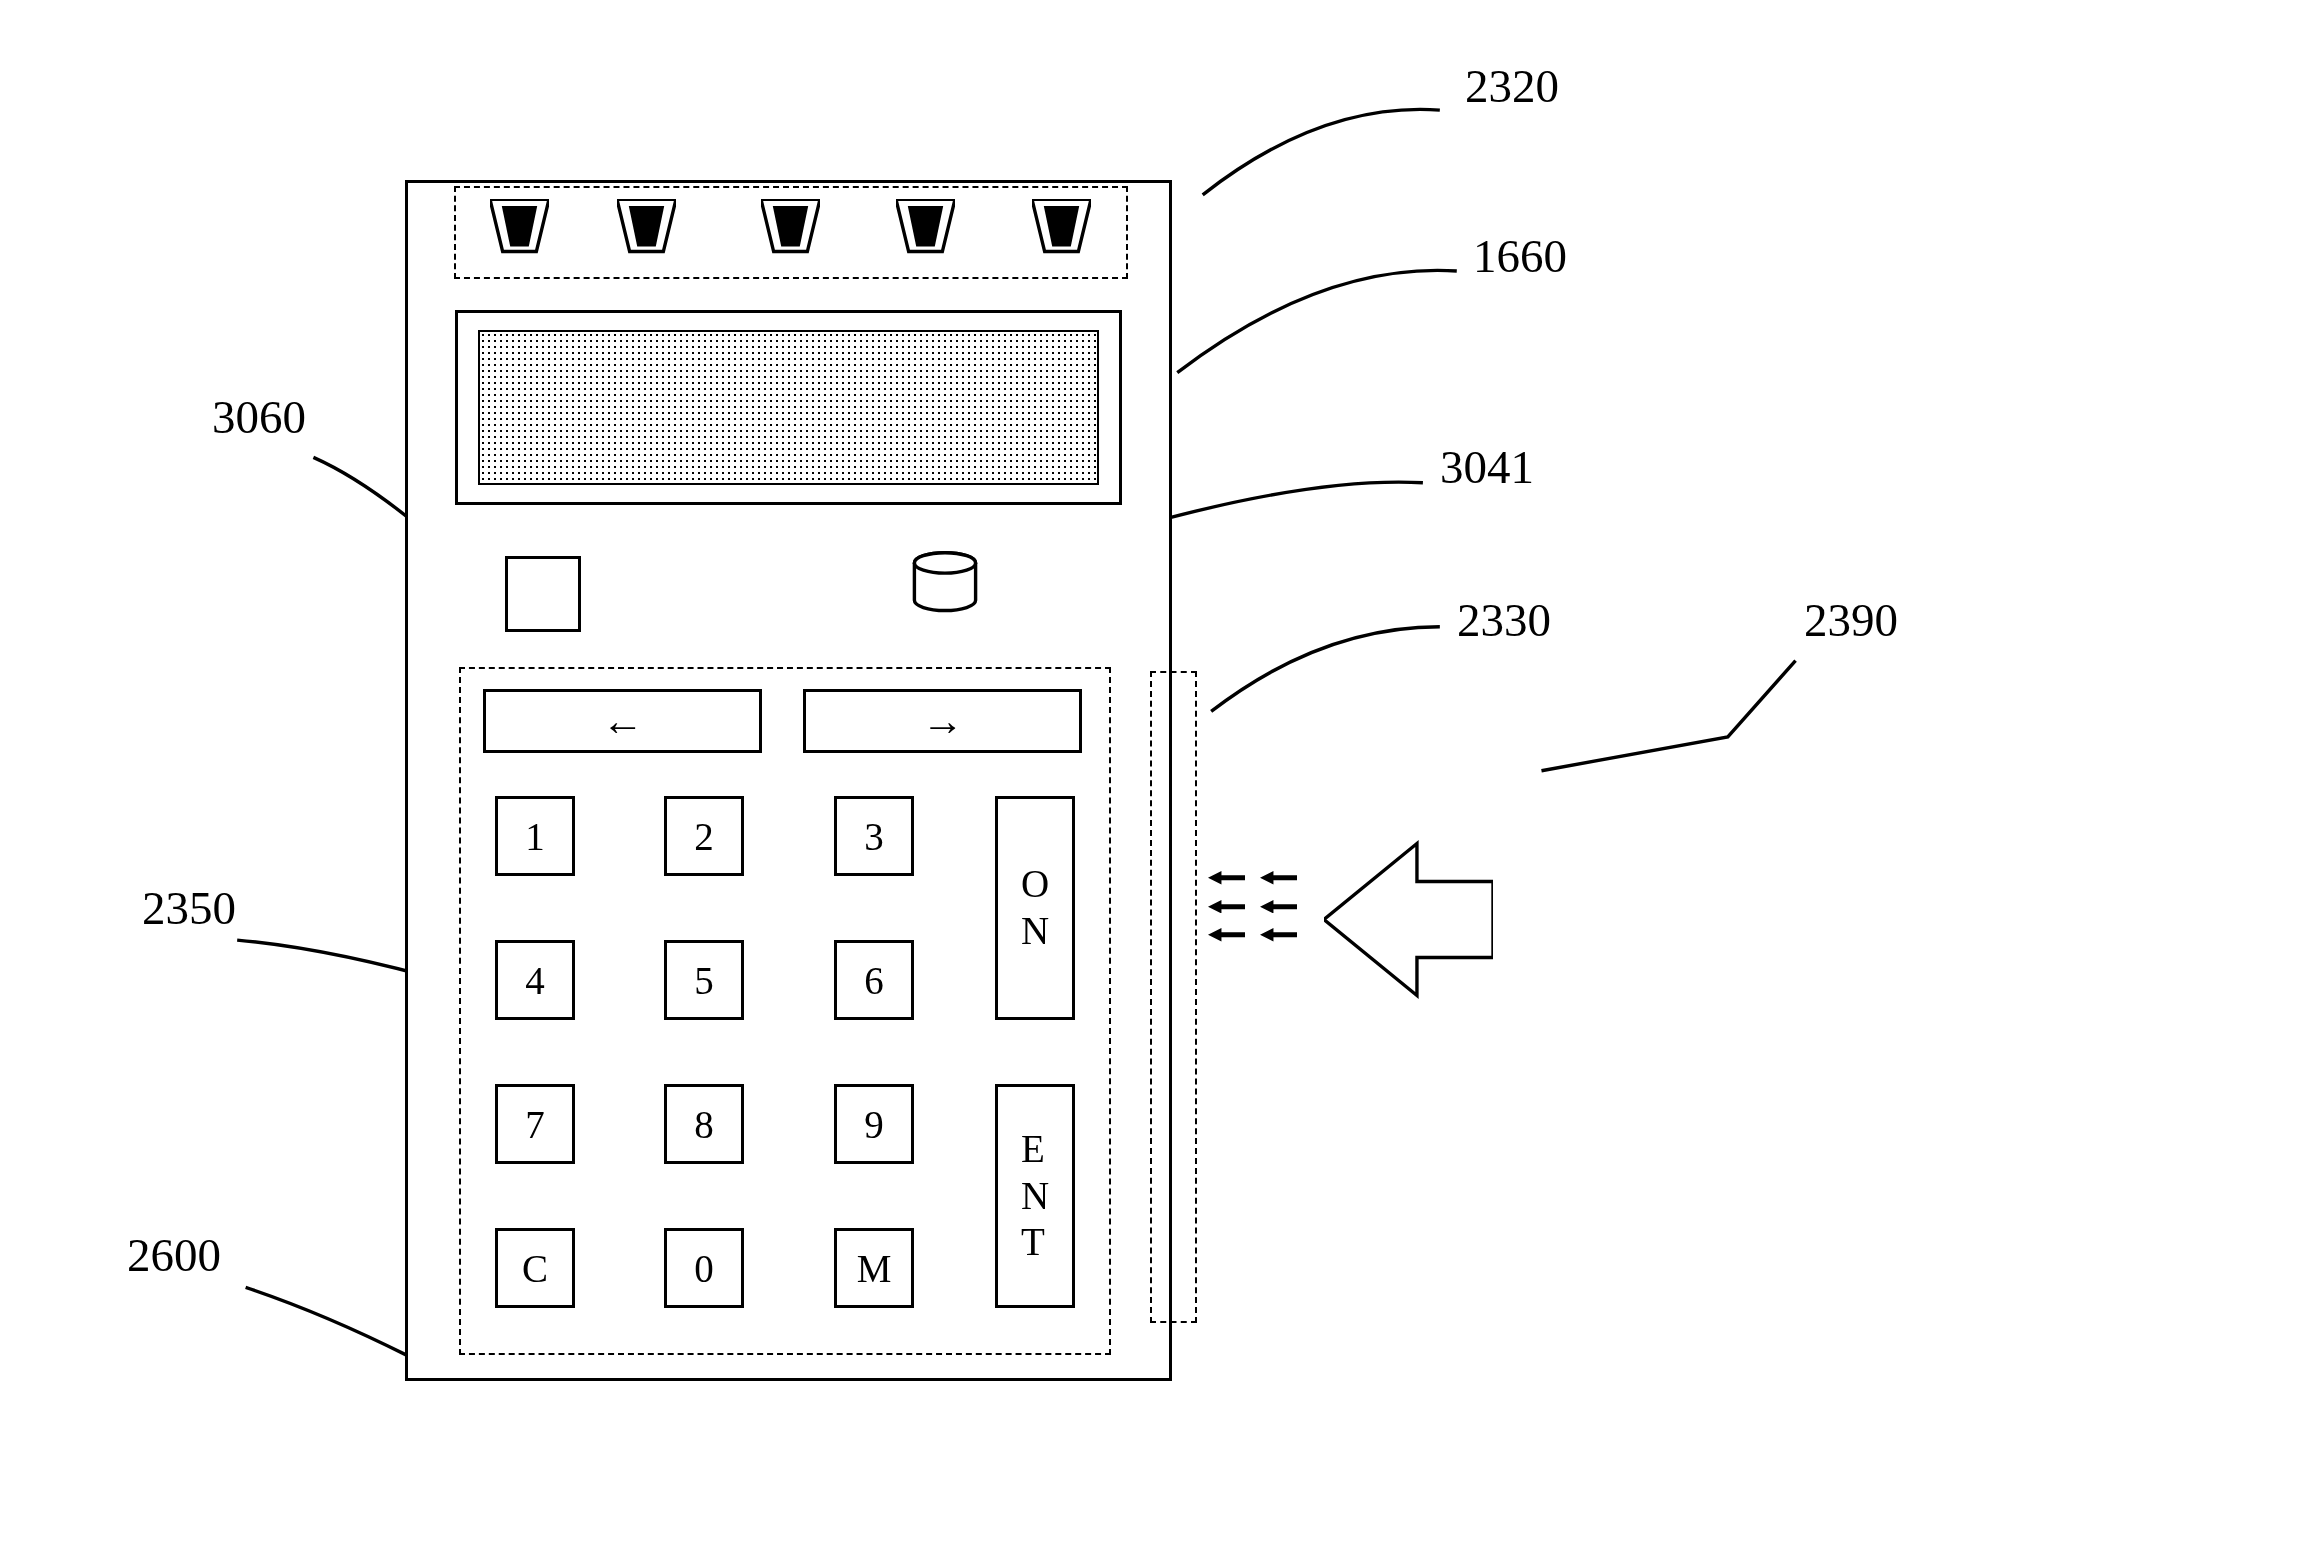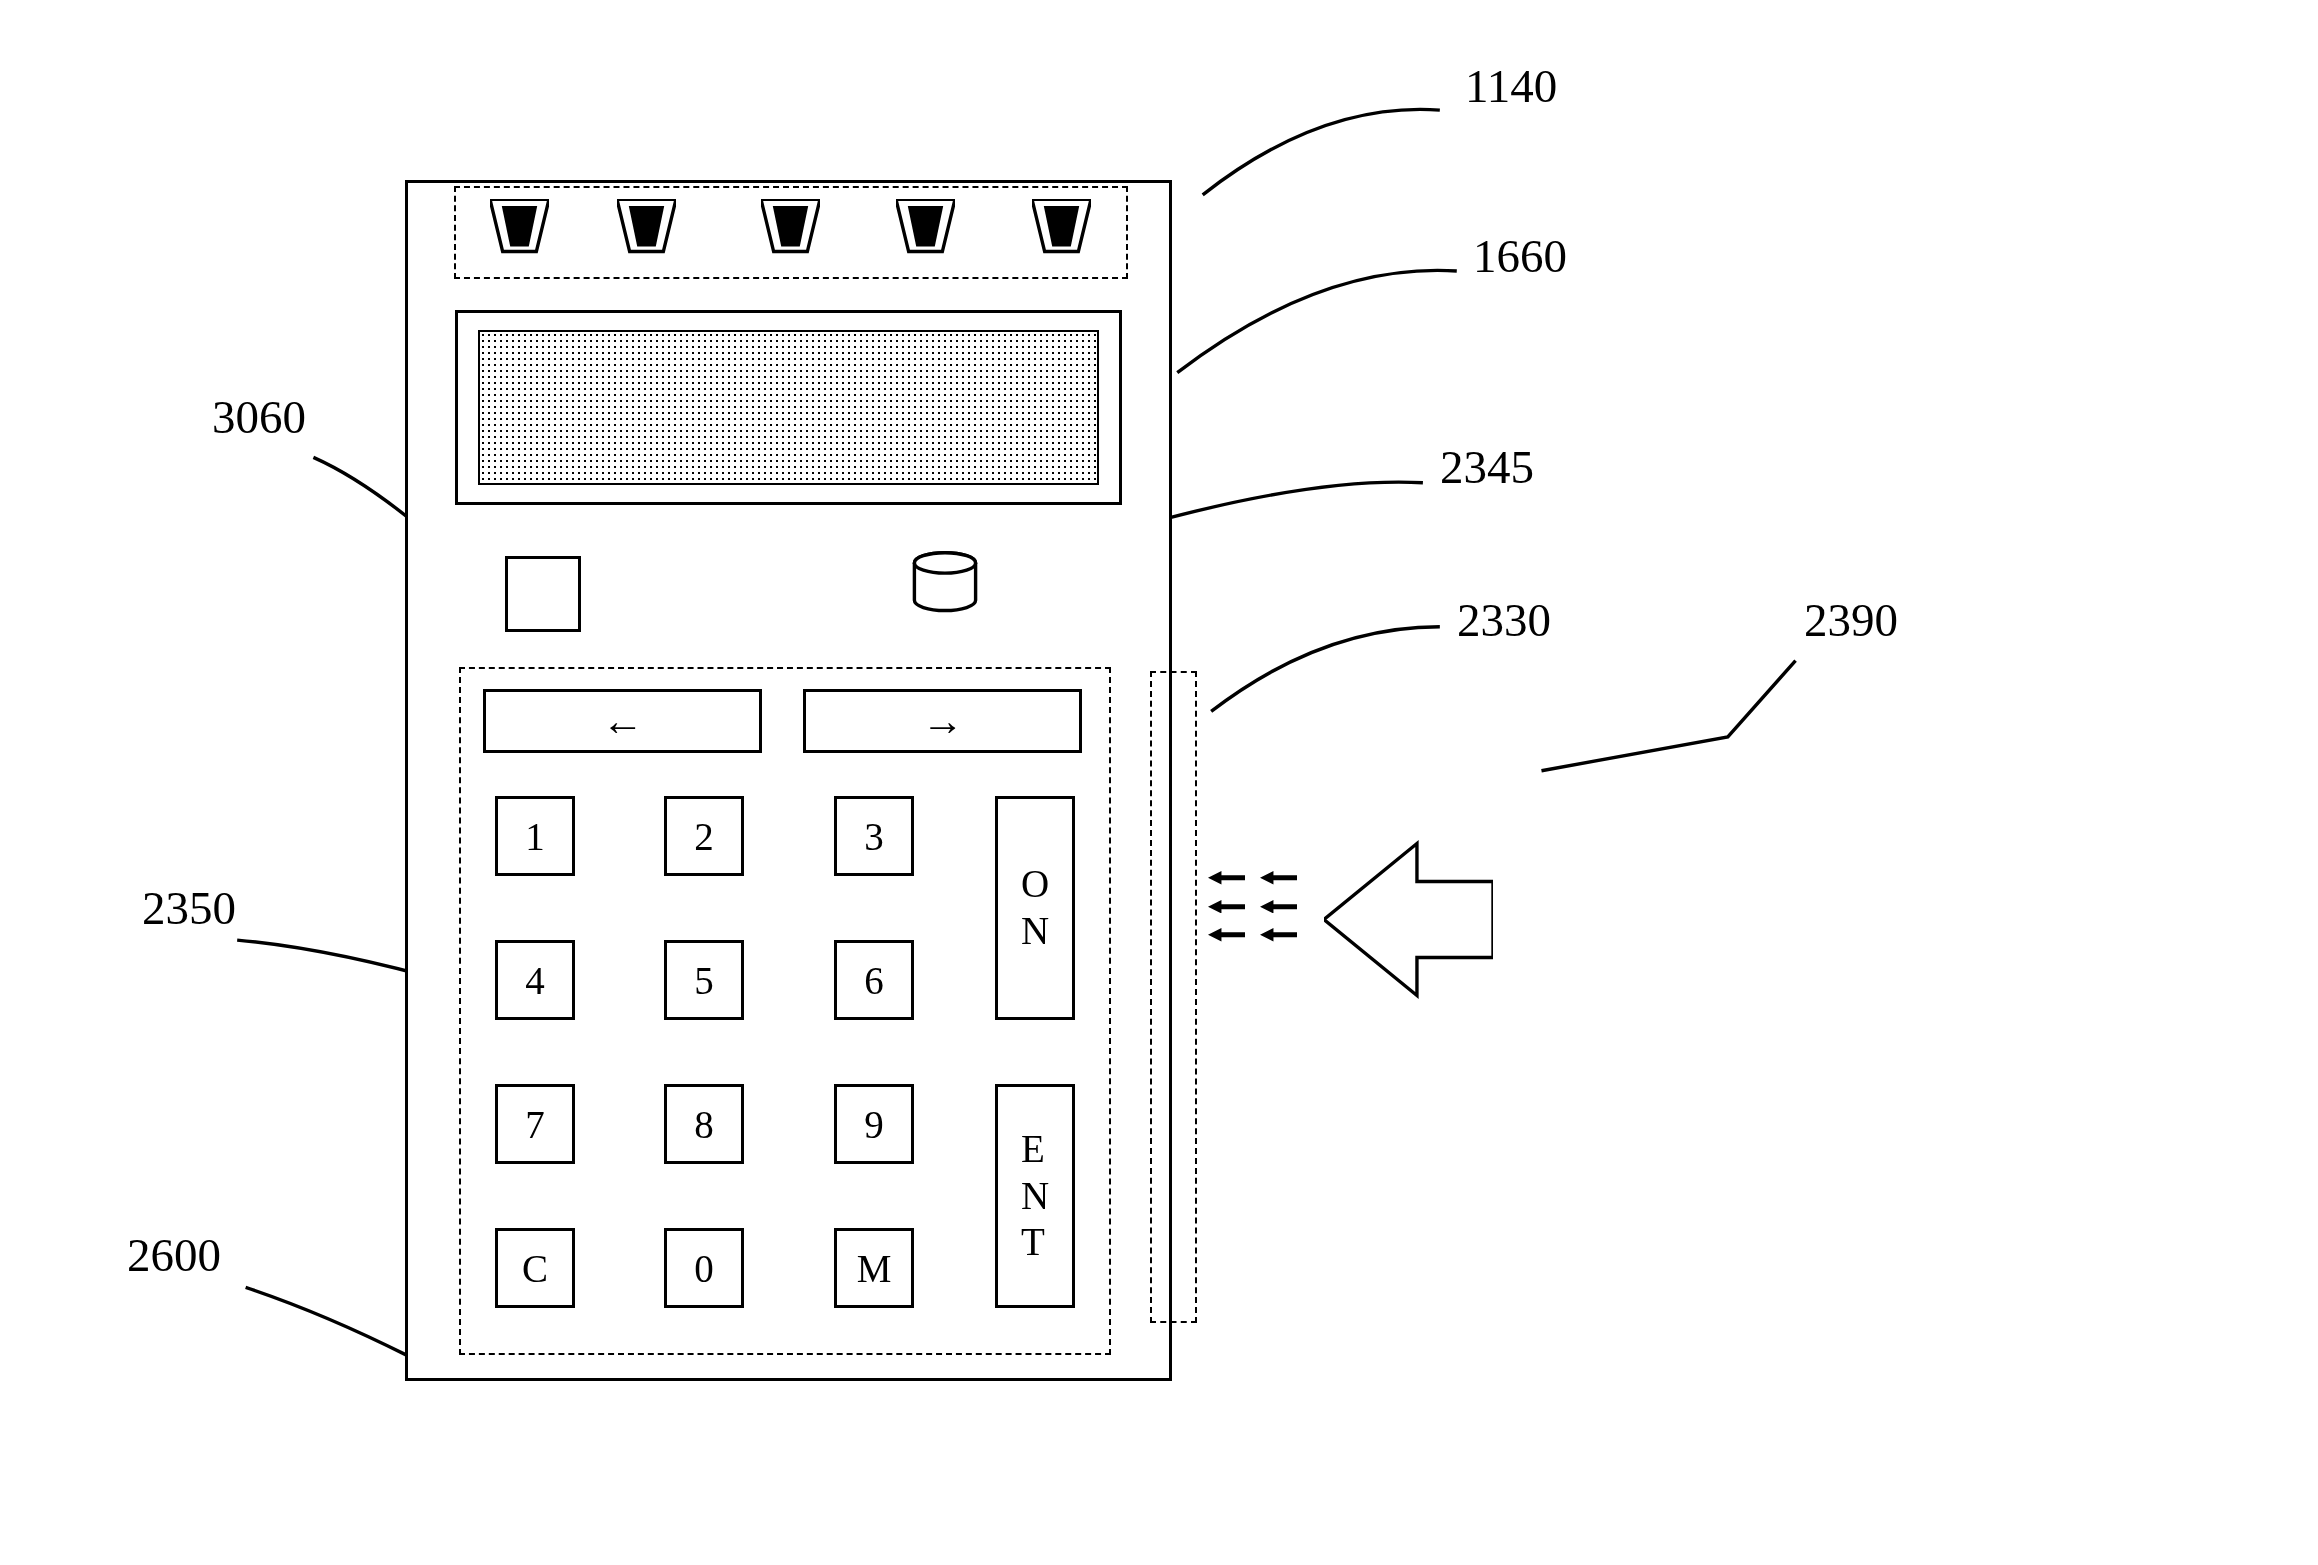--- a/index.html
+++ b/index.html
@@ -196,24 +196,24 @@
 
     <path d="M 370 540 Q 460 580 580 700" stroke-width="4"></path>
 
     <path d="M 280 1110 Q 390 1120 530 1160" stroke-width="4"></path>
 
     <path d="M 290 1520 Q 380 1550 480 1600" stroke-width="4"></path>
 
     <path d="M 2120 780 L 2040 870 L 1820 910" stroke-width="4"></path>
   </svg>
 
-  <div class="label" style="left:1465px; top:59px;">1140</div>
+  <div class="label" style="left:1465px; top:59px;">2320</div>
   <div class="label" style="left:1473px; top:229px;">1660</div>
   <div class="label" style="left:212px;  top:390px;">3060</div>
-  <div class="label" style="left:1440px; top:440px;">2345</div>
+  <div class="label" style="left:1440px; top:440px;">3041</div>
   <div class="label" style="left:1457px; top:593px;">2330</div>
   <div class="label" style="left:1804px; top:593px;">2390</div>
   <div class="label" style="left:142px;  top:881px;">2350</div>
   <div class="label" style="left:127px;  top:1228px;">2600</div>
 
   <div class="device-body">
 
     <div class="dashed port-area">
       <div class="port" style="left:34px;"><svg viewBox="0 0 70 80">
             <polygon points="0,0 70,0 55,62 15,62" fill="none" stroke="#000" stroke-width="4"></polygon>

